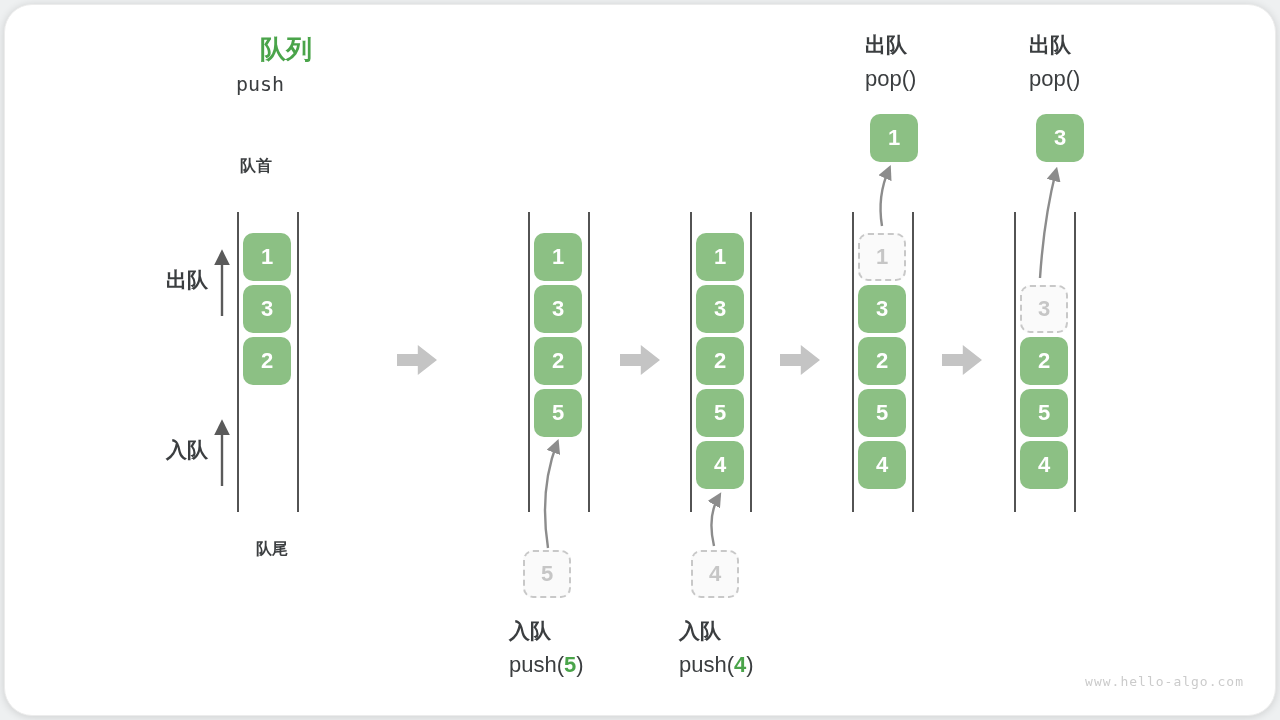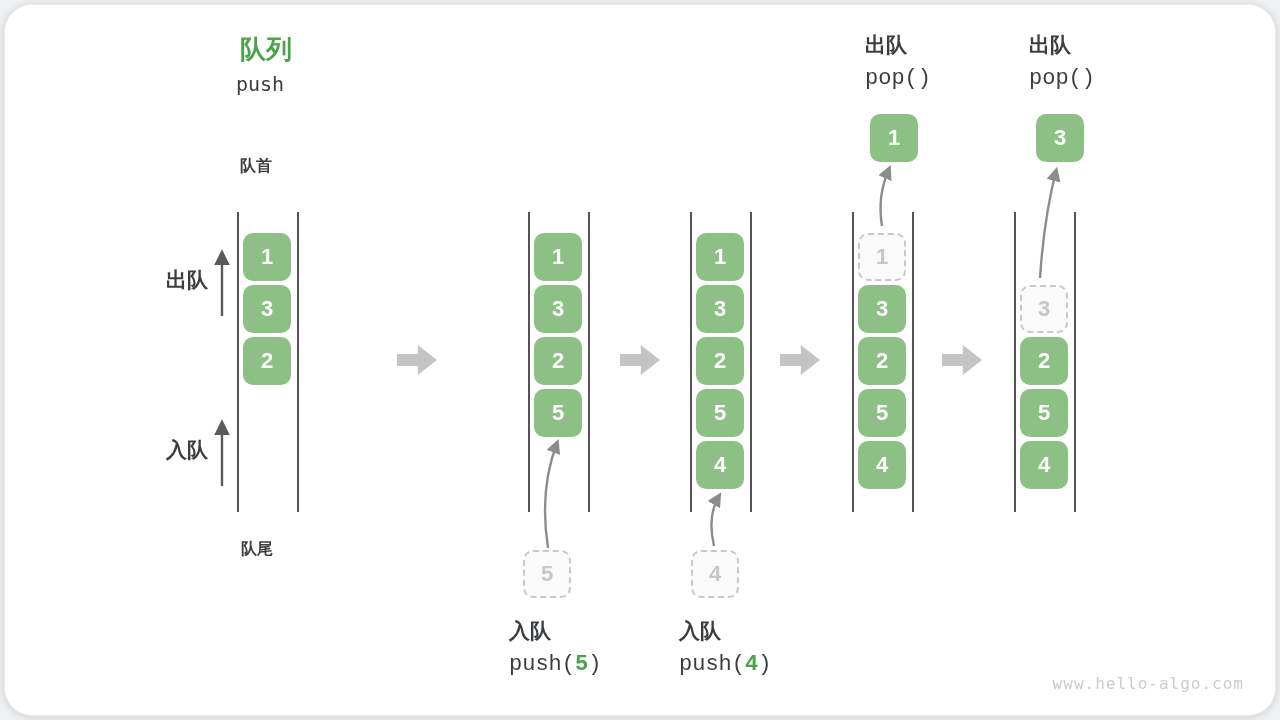--- a/index.html
+++ b/index.html
@@ -1,49 +1,49 @@
 <!DOCTYPE html>
 <html style="--accent: #4aa44a; --green: #8cc084; --blockarrow: #c4c4c4;"><head>
 <meta charset="utf-8">
 <style>
   html,body{margin:0;padding:0;background:#eef0f1;}
   .canvas{position:relative;width:1280px;height:720px;background:#eef0f1;overflow:hidden;
           font-family:"Liberation Sans","DejaVu Sans",sans-serif;}
   .card{position:absolute;left:4px;top:4px;right:4px;bottom:4px;background:#ffffff;
         border-radius:28px;box-shadow:0 1px 8px rgba(0,0,0,.14);border:1px solid #ececec;}
   .abs{position:absolute;}
-  .title-zh{font-size:26px;font-weight:700;color:var(--accent);}
+  .title-zh{font-size:26px;font-weight:700;color:var(--accent);margin-left:20px;}
   .title-en{font-size:20px;font-family:"DejaVu Sans Mono","Liberation Mono",monospace;color:#3b3e40;}
   .side-label{font-size:16px;font-weight:700;color:#3b3e40;}
   .dir-label{font-size:21px;font-weight:700;color:#3b3e40;}
   .qline{position:absolute;width:1.5px;background:#535353;}
   .cell{position:absolute;width:48px;height:48px;border-radius:10px;background:var(--green);
         color:#ffffff;font-size:22px;font-weight:600;display:flex;align-items:center;justify-content:center;}
   .cell.dashed{background:#fafafa;border:2px dashed #c8c8c8;color:#c6c6c6;width:44px;height:44px;font-weight:600;}
   .block-arrow{position:absolute;width:40px;height:36px;background:var(--blockarrow);
         clip-path:polygon(0% 33%,52% 33%,52% 8%,100% 50%,52% 92%,52% 67%,0% 67%);}
   .op{position:absolute;}
   .op-zh{font-size:21px;font-weight:700;color:#3b3e40;line-height:26px;margin-bottom:8px;}
-  .op-code{font-size:22px;font-family:Liberation Mono, monospace;color:#3b3e40;line-height:26px;text-align:right;}
+  .op-code{font-size:22px;font-family:Liberation Sans, sans-serif;color:#3b3e40;line-height:26px;text-align:right;}
   .op-code .arg{color:var(--accent);font-weight:700;}
   .overlay{position:absolute;left:0;top:0;width:1280px;height:720px;pointer-events:none;}
-  .watermark{position:absolute;right:36px;top:674px;font-size:16px;letter-spacing:1px;
+  .watermark{position:absolute;right:36px;top:674px;font-size:13px;letter-spacing:1px;
         font-family:"DejaVu Sans Mono","Liberation Mono",monospace;color:#cbcbcb;}
 </style>
 </head>
 <body>
 
 <div class="canvas">
   <div class="card"></div>
 
   <div class="abs title-zh" style="left:240px;top:32px;">队列</div>
   <div class="abs title-en" style="left:236px;top:72px;">push</div>
 
   <div class="abs side-label" style="left:240px;top:156px;">队首</div>
-  <div class="abs side-label" style="left:241px;top:539px;">队尾</div>
+  <div class="abs side-label" style="left:256px;top:539px;">队尾</div>
 
   <div class="abs dir-label" style="left:166px;top:266px;">出队</div>
   <div class="abs dir-label" style="left:166px;top:436px;">入队</div>
 
   <svg class="overlay">
     <defs>
       <marker id="ah-dark" viewBox="0 0 10 10" refX="7" refY="5" markerWidth="6.5" markerHeight="6.5" orient="auto">
         <path d="M0 0 L10 5 L0 10 Z" fill="#5a5a5a"></path>
       </marker>
       <marker id="ah-gray" viewBox="0 0 10 10" refX="7" refY="5" markerWidth="6" markerHeight="6" orient="auto">

